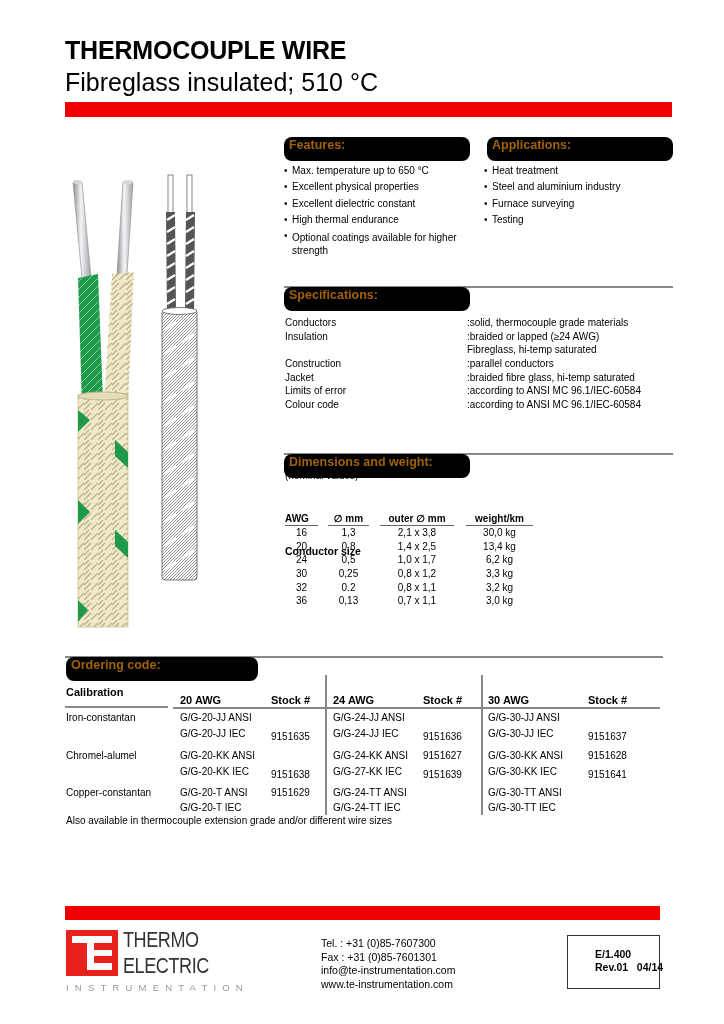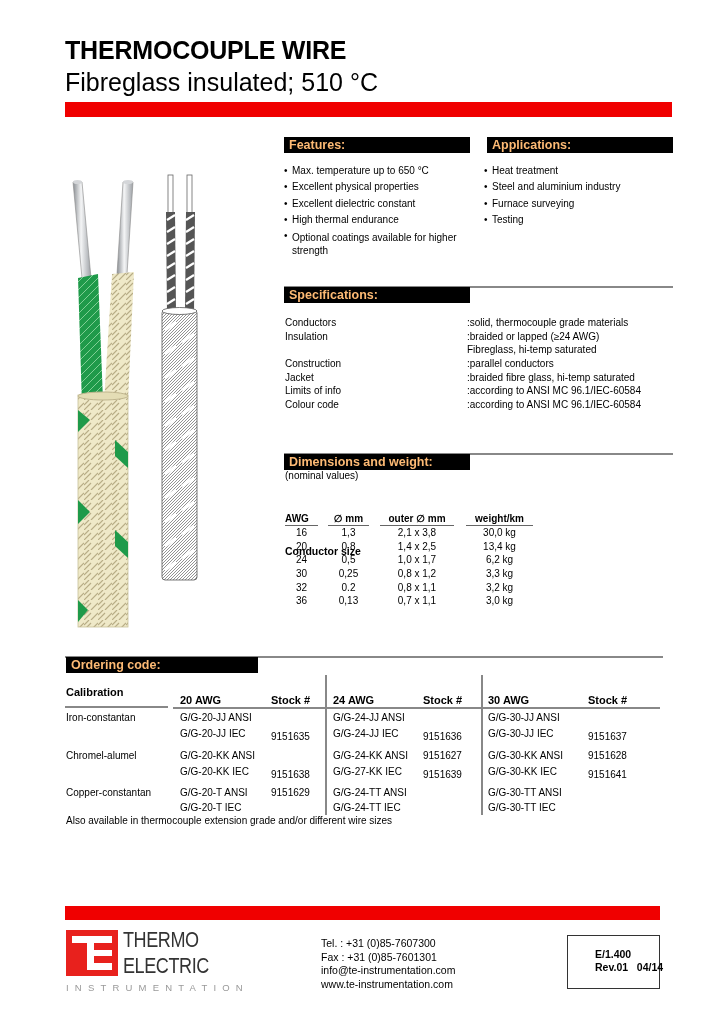--- a/index.html
+++ b/index.html
@@ -1,21 +1,21 @@
 <!DOCTYPE html>
 <html><head>
 <meta charset="utf-8">
 <style>
   html, body { margin:0; padding:0; background:#ffffff; }
   body { width:724px; height:1024px; position:relative; overflow:hidden; font-family:"Liberation Sans", sans-serif; color:#000; }
   .abs { position:absolute; }
   .title { left:65px; top:36px; font-size:25px; font-weight:bold; letter-spacing:-0.2px; }
   .subtitle { left:65px; top:68px; font-size:25px; }
   .redbar { background:#f00000; height:15px; }
-  .sec-head { background:#000; color:#fdba74; font-weight:bold; font-size:12.5px; height:16px; line-height:16px; padding-left:5px; box-sizing:border-box; }
+  .sec-head { background:#000; color:#a16207; font-weight:bold; font-size:12.5px; height:24px; line-height:16px; padding-left:5px; box-sizing:border-box;border-radius:8px; }
   .rule { background:#888; height:1.5px; }
   .bullets { font-size:10px; line-height:16.4px; margin:0; padding:0; list-style:none; }
   .bullets li { padding-left:8px; position:relative; }
   .bullets li::before { content:"•"; position:absolute; left:0; top:0; }
   .spec-row { font-size:10px; height:13.7px; line-height:13.7px; position:relative; }
   .spec-row .k { position:absolute; left:0; }
   .spec-row .v { position:absolute; left:182px; white-space:nowrap; }
   table.dim { border-collapse:separate; border-spacing:0; font-size:10px; }
   table.dim th { font-weight:bold; font-size:10px; padding:0; height:14px; border-bottom:1.5px solid #666; }
   table.dim td { padding:0; height:13.6px; text-align:center; }
@@ -120,21 +120,21 @@
     </div>
   <div class="spec-row">
       <span class="k">Construction</span>
       <span class="v">:parallel conductors</span>
     </div>
   <div class="spec-row">
       <span class="k">Jacket</span>
       <span class="v">:braided fibre glass, hi-temp saturated</span>
     </div>
   <div class="spec-row">
-      <span class="k">Limits of info</span>
+      <span class="k">Limits of error</span>
       <span class="v">:according to ANSI MC 96.1/IEC-60584</span>
     </div>
   <div class="spec-row">
       <span class="k">Colour code</span>
       <span class="v">:according to ANSI MC 96.1/IEC-60584</span>
     </div>
 </div>
 
 <div class="abs rule" style="left:284px; top:453px; width:389px;"></div>
 <div class="abs sec-head" style="left:284px; top:454px; width:186px;">Dimensions and weight:</div>

